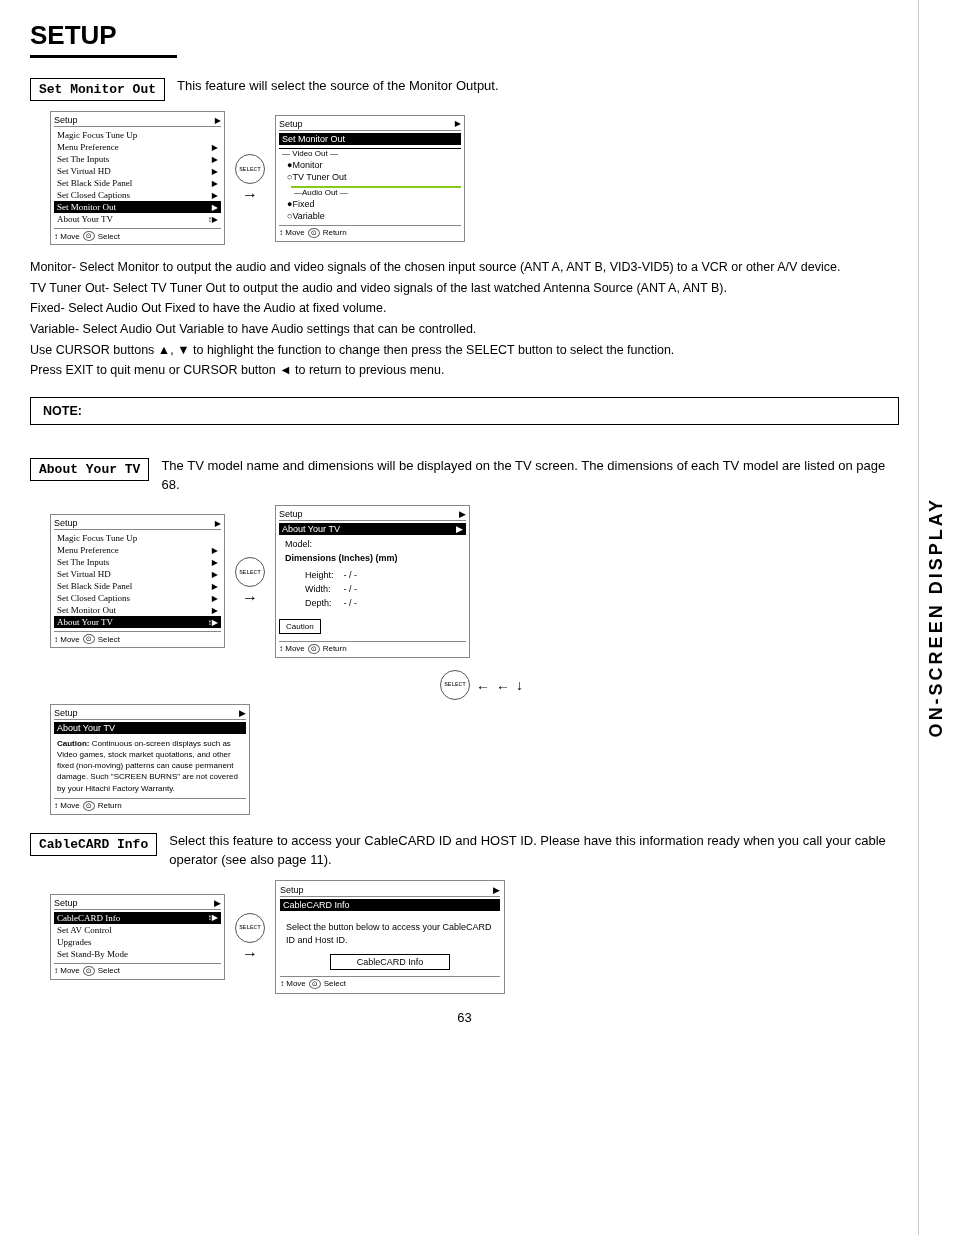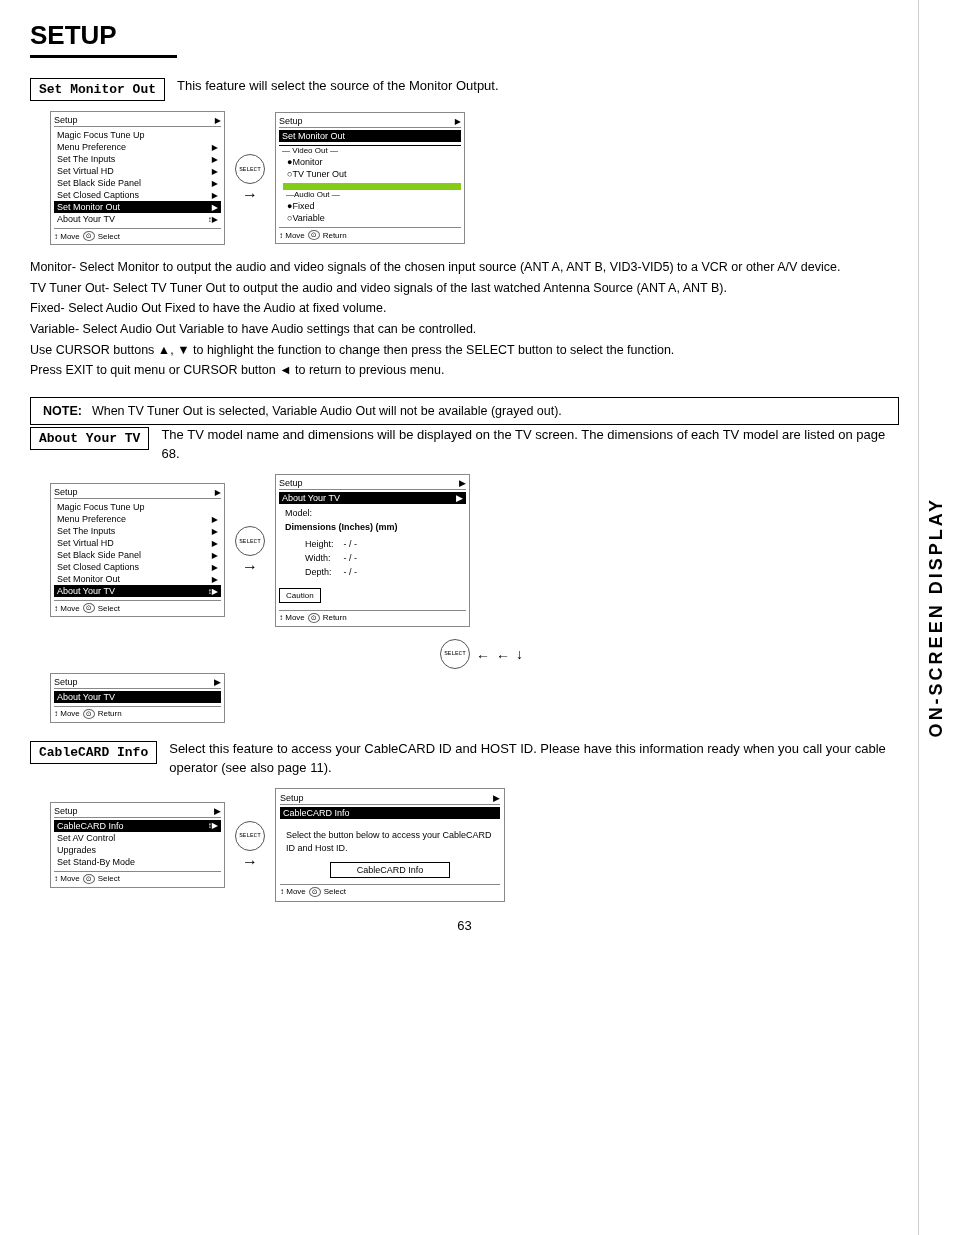--- a/index.html
+++ b/index.html
@@ -94,20 +94,21 @@
     }
     .screen-title-bar .arrow-right {
       font-size: 8px;
     }
     .screen-menu-item {
       padding: 1px 3px;
       font-size: 9px;
       display: flex;
       justify-content: space-between;
       align-items: center;
+      font-family: Liberation Serif, serif;
     }
     .screen-menu-item.selected {
       background: #000;
       color: #fff;
     }
     .screen-menu-item .item-arrow {
       font-size: 8px;
     }
     .screen-footer {
       border-top: 1px solid #888;
@@ -159,21 +160,21 @@
       font-size: 12.5px;
       line-height: 1.65;
       margin-bottom: 10px;
       max-width: 870px;
     }
 
     
     .note-box {
       border: 1px solid #000;
       padding: 6px 12px;
-      margin-bottom: 0;
+      margin-bottom: 31px;
       font-size: 12.5px;
       display: flex;
       gap: 10px;
     }
     .note-label {
       font-weight: bold;
       flex-shrink: 0;
     }
 
     
@@ -334,21 +335,21 @@
 
       <div class="screen-box-right">
         <div class="screen-title-bar">
           <span>Setup</span>
           <span class="arrow-right">▶</span>
         </div>
         <div style="background:#000;color:#fff;padding:1px 3px;font-size:9px;">Set Monitor Out</div>
         <div style="border-top:1px solid #000;margin:3px 0 1px 0;font-size:8px;padding:0 3px;">— Video Out —</div>
         <div class="screen-option">●Monitor</div>
         <div class="screen-option">○TV Tuner Out</div>
-        <div style="border-top:7px solid #84cc16;margin:3px 0 1px 4px;font-size:8px;padding:0 3px;">—Audio Out —</div>
+        <div style="border-top:2px solid #84cc16;margin:3px 0 1px 12px;font-size:8px;padding:0 3px;">—Audio Out —</div>
         <div class="screen-option">●Fixed</div>
         <div class="screen-option">○Variable</div>
         <div class="screen-footer">
           <span>↕ Move</span>
             <span style="border:1px solid #666;border-radius:50%;padding:0 2px;font-size:7px;">⊙</span>
             <span>Return</span>
         </div>
       </div>
     </div>
 
@@ -358,21 +359,20 @@
       Fixed-  Select Audio Out Fixed to have the Audio at fixed volume.<br>
       Variable- Select Audio Out Variable to have Audio settings that can be controlled.<br>
       Use CURSOR buttons ▲, ▼ to highlight the function to change then press the SELECT button to select the function.<br>
       Press EXIT to quit menu or CURSOR button ◄ to return to previous menu.
     </div>
   </div>
 
   
   <div class="note-box">
     <span class="note-label">NOTE:</span>
-    <span>When TV Tuner Out is selected, Variable Audio Out will not be available (grayed out).</span>
   </div>
 
   
   <div class="section">
     <div class="feature-header">
       <div class="feature-label">About Your TV</div>
       <div class="feature-desc">The TV model name and dimensions will be displayed on the TV screen.  The dimensions of each TV model are listed on page 68.</div>
     </div>
 
     <div class="diagram-row">
@@ -474,20 +474,23 @@
     </div>
 
     <div style="display:flex;align-items:flex-start;margin-left:20px;margin-bottom:12px;">
 
       <div class="caution-screen">
         <div class="screen-title-bar">
           <span>Setup</span>
           <span>▶</span>
         </div>
         <div style="background:#000;color:#fff;padding:1px 3px;font-size:9px;">About Your TV</div>
+        <p style="margin:4px 3px;font-size:8px;line-height:1.4;">
+          <strong>Caution:</strong>  Continuous on-screen displays such as Video games, stock market quotations, and other fixed (non-moving) patterns can cause permanent damage. Such "SCREEN BURNS" are not covered by your Hitachi Factory Warranty.
+        </p>
         <div class="screen-footer">
           <span>↕ Move</span>
             <span style="border:1px solid #666;border-radius:50%;padding:0 2px;font-size:7px;">⊙</span>
             <span>Return</span>
         </div>
       </div>
     </div>
   </div>
 
   

